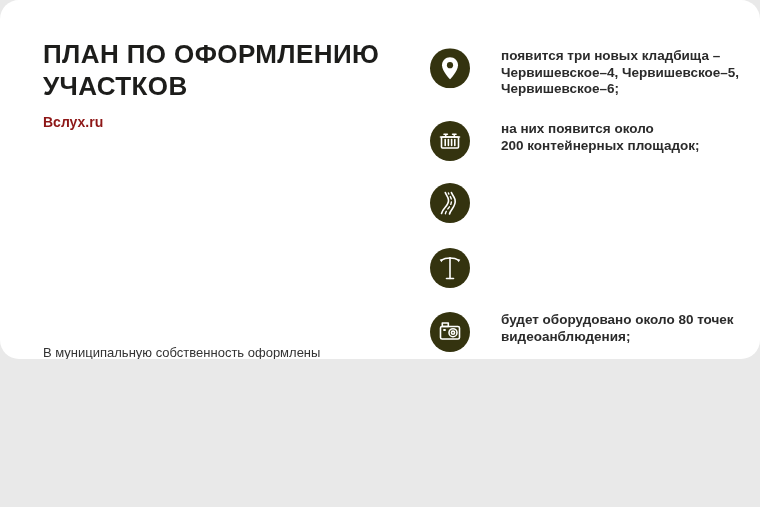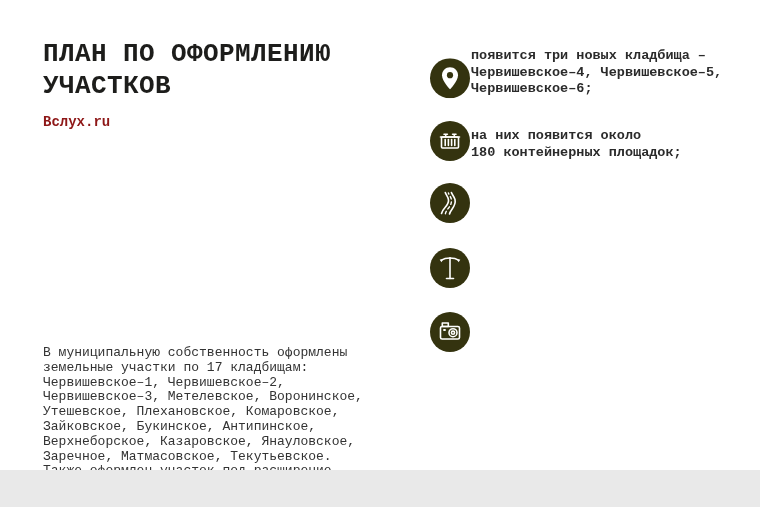--- a/index.html
+++ b/index.html
@@ -5,24 +5,25 @@
   :root{
     --olive:#34330f;
     --brand-red:#8e1717;
     --title-black:#1d1d1b;
     --body-text:#333333;
   }
   *{margin:0;padding:0;box-sizing:border-box;}
   html,body{background:#e9e9e9;}
   .canvas{
     position:relative;
-    width:760px;height:470px;
+    width:760px;height:359px;
     background:#ffffff;
     overflow:hidden;
-    font-family:Liberation Mono, monospace;
+    font-family:Liberation Sans, sans-serif;
+    border-radius:19px;
   }
   .title{
     position:absolute;left:43px;top:38px;
     width:360px;
     font-size:26px;line-height:32px;font-weight:700;
     letter-spacing:.4px;
     color:var(--title-black);
     white-space:pre-line;
   }
   .brand{
@@ -33,21 +34,21 @@
   .paragraph{
     position:absolute;left:43px;top:346px;
     width:370px;
     font-size:13px;line-height:14.8px;
     color:var(--body-text);
     white-space:pre-line;
   }
   .fact{
     position:absolute;left:430px;
     transform:translateY(-50%);
-    display:flex;align-items:flex-end;gap:1px;
+    display:flex;align-items:flex-start;gap:31px;
     width:325px;
   }
   .fact-icon{flex:0 0 40px;width:40px;height:40px;}
   .fact-text{
     font-size:13.5px;line-height:16.5px;font-weight:700;
     color:#2b2b2b;
     white-space:pre-line;
   }
   .icon-bg{fill:var(--olive);}
   .g-fill{fill:#ffffff;stroke:none;}
@@ -97,21 +98,21 @@
         <line class="g-stroke" x1="15.2" y1="18.6" x2="15.2" y2="24.4"></line>
         <line class="g-stroke" x1="18.4" y1="18.6" x2="18.4" y2="24.4"></line>
         <line class="g-stroke" x1="21.6" y1="18.6" x2="21.6" y2="24.4"></line>
         <line class="g-stroke" x1="24.8" y1="18.6" x2="24.8" y2="24.4"></line>
         <path class="g-stroke" d="M10.5 16h19"></path>
         <path class="g-stroke" d="M14 13.2h3.4M15.7 13.2V16"></path>
         <path class="g-stroke" d="M22.6 13.2H26M24.3 13.2V16"></path>
       </svg>
     </span>
     <div class="fact-text">на них появится около
-180 контейнерных площадок;</div>
+200 контейнерных площадок;</div>
   </div>
 
   <div class="fact" style="top:203px">
     <span class="fact-icon">
       <svg width="40" height="40" viewBox="0 0 40 40">
         <circle class="icon-bg" cx="20" cy="20" r="20"></circle>
         <path class="g-stroke" d="M11.5 30.5c1-5.5 7.5-7.5 7-13.5-.3-3.2-2.6-5.3-3.2-7.5"></path>
         <path class="g-stroke" d="M19.5 31c1-5 7-7.5 5.5-14.5-.6-2.8-3-4.8-3.6-7"></path>
         <path class="g-dash" d="M15.4 30.7c1-5 6.6-7.3 6-13.8-.3-3-2.4-4.9-3-6.9"></path>
       </svg>
@@ -136,16 +137,18 @@
     <span class="fact-icon">
       <svg width="40" height="40" viewBox="0 0 40 40">
         <circle class="icon-bg" cx="20" cy="20" r="20"></circle>
         <rect class="g-stroke" x="10.5" y="14.5" width="19" height="12.5" rx="1.6"></rect>
         <rect class="g-stroke" x="12.3" y="11" width="6" height="3.5"></rect>
         <circle class="g-stroke" cx="23" cy="20.7" r="4"></circle>
         <circle class="g-stroke" cx="23" cy="20.7" r="1.6"></circle>
         <rect class="g-fill" x="13.3" y="17" width="2.4" height="2"></rect>
       </svg>
     </span>
+    <div class="fact-text">будет оборудовано около 80 точек
+видеоанблюдения;</div>
   </div>
 
 
 </div>
 
 </body></html>

